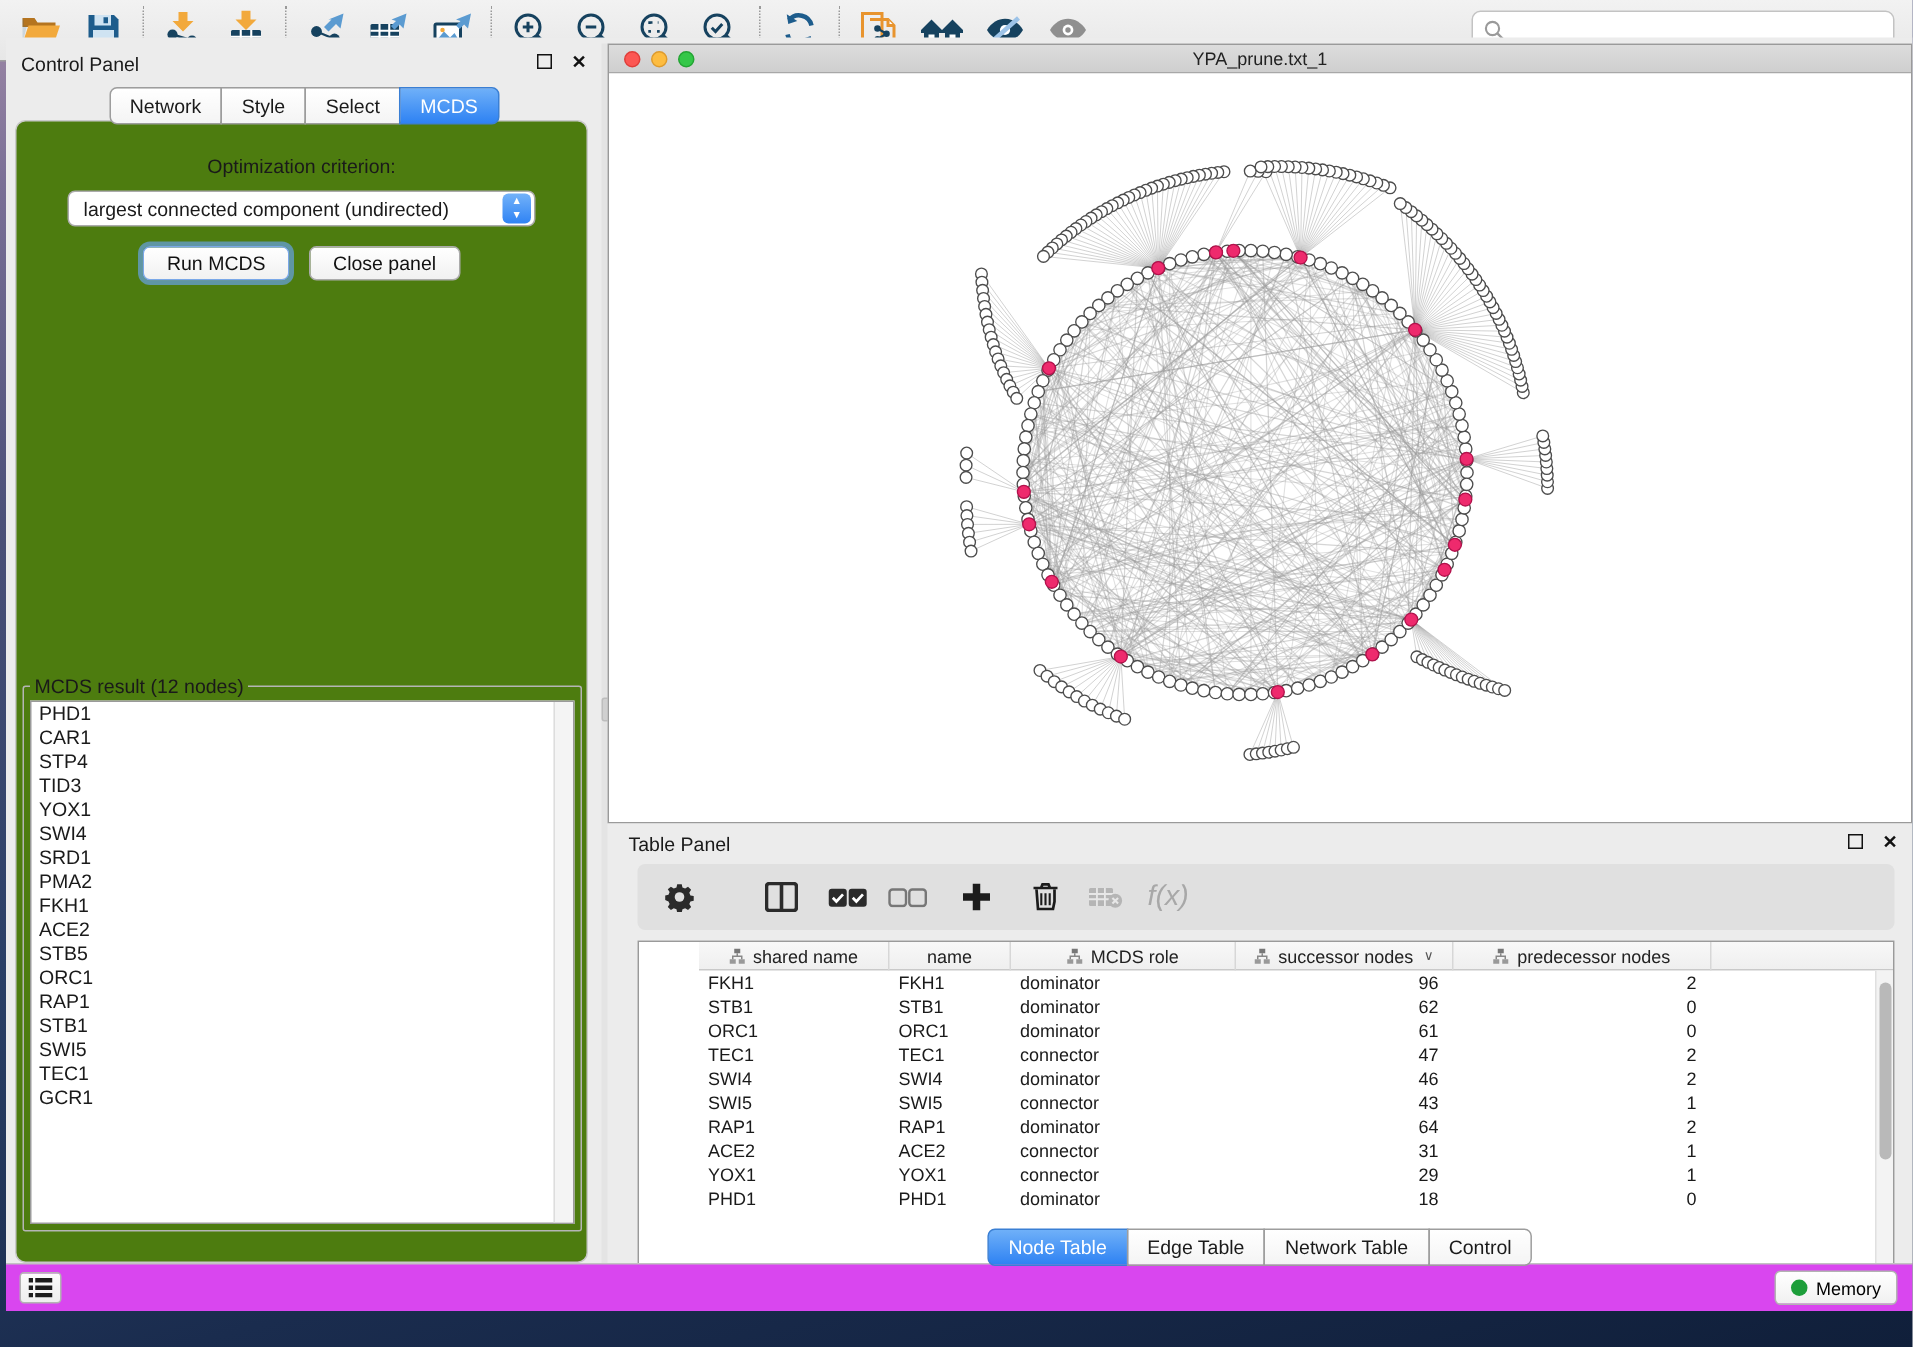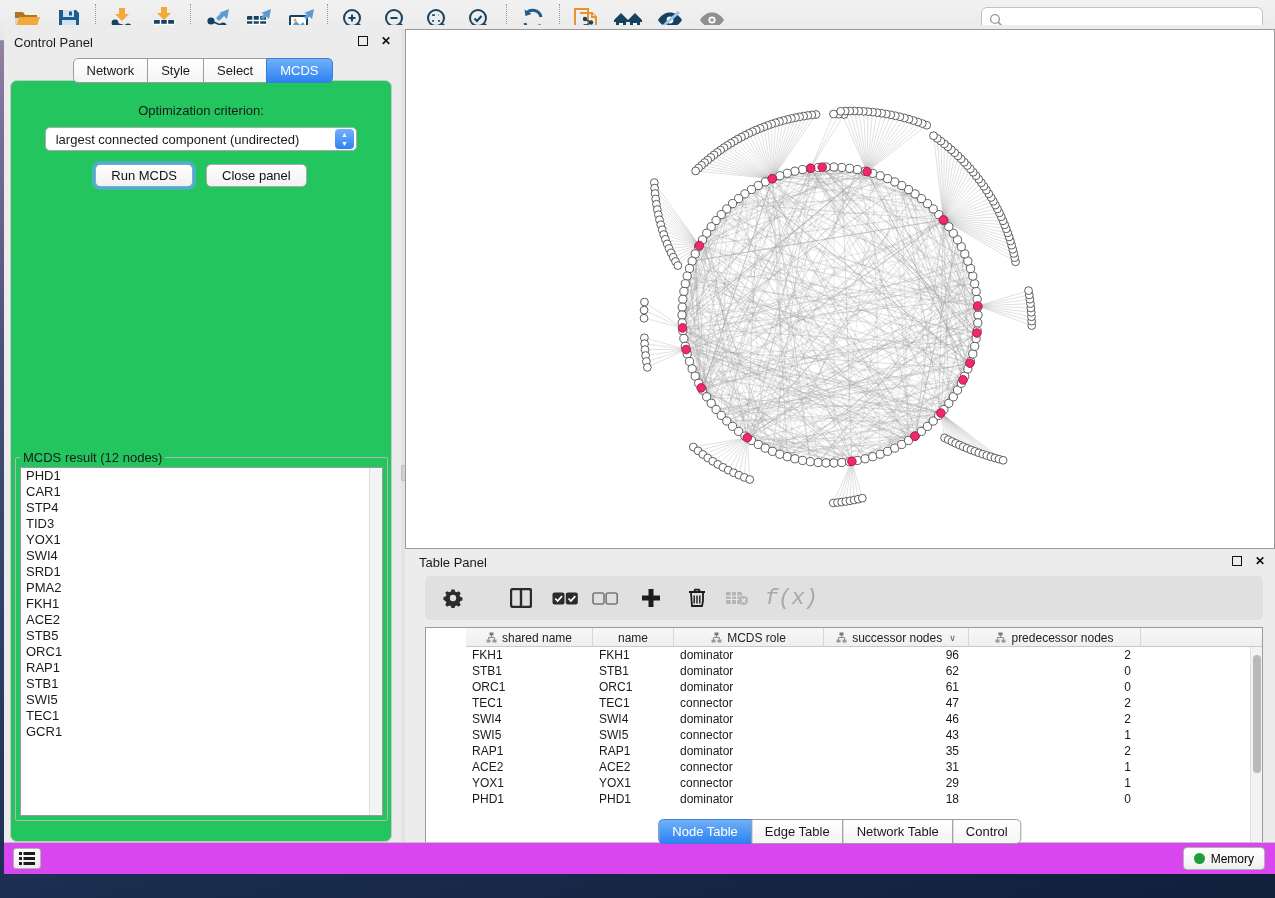--- a/index.html
+++ b/index.html
@@ -31,21 +31,21 @@
   .float-btn,.close-btn { width:14px; height:14px; border:none; background:transparent; cursor:pointer;
     font-size:12px; line-height:14px; color:#111; font-weight:bold; padding:0; }
   .float-btn span { display:block; width:10px; height:10px; border:1.6px solid #111; margin:1px auto; }
   .seg-tabs { position:absolute; top:29px; left:50%; transform:translateX(-50%); display:flex; z-index:3; }
   .seg-tab { padding:4px 13px; font-size:13px; background:linear-gradient(#ffffff,#f4f4f4);
     border:1px solid #9d9d9d; margin-left:-1px; color:#1a1a1a; cursor:pointer; white-space:nowrap; }
   .seg-tab:first-child { border-radius:5px 0 0 5px; margin-left:0; }
   .seg-tab:last-child { border-radius:0 5px 5px 0; }
   .seg-tab.selected { background:linear-gradient(#6fb0f8,#2e82f3); color:#fff; border-color:#3a7fd4; }
   .cp-content { position:absolute; left:6px; top:51px; width:382px; height:762px;
-    background:#22c55e; border:1px solid #c9c9c9; border-radius:7px; }
+    background:#4d7c0f; border:1px solid #c9c9c9; border-radius:7px; }
   .opt-label { text-align:center; margin-top:22px; font-size:13px; }
   .opt-select { width:312px; height:24px; margin:9px auto 0 auto; background:#fff;
     border:1px solid #ababab; border-radius:5px; display:flex; align-items:center; cursor:pointer; position:relative;gap:32px; }
   .opt-select .sel-text { flex:1; text-align:center; font-size:13px; padding-left:6px; white-space:nowrap; }
   .stepper { width:19px; height:20px; margin-right:2px; border-radius:4px;
     background:linear-gradient(#73b2f9,#2f83f4); color:#fff; font-size:7px; line-height:9px;
     display:flex; flex-direction:column; align-items:center; justify-content:center; }
   .btn-row { display:flex; justify-content:center; gap:13px; margin-top:13px; }
   .mac-btn { padding:3px 15px; font-size:13px; background:linear-gradient(#ffffff,#f1f1f1);
     border:1px solid #ababab; border-radius:5px; cursor:pointer; color:#111; }
@@ -74,21 +74,21 @@
   .net-canvas { position:absolute; left:0; top:19px; width:868px; height:499px; background:#fff; }
 
   
   .table-panel { position:absolute; left:401px; top:524px; width:870px; height:293px; background:#ececec; }
   .tp-header { position:relative; height:27px; }
   .tp-toolbar { position:absolute; left:20px; right:12px; top:27px; height:44px;
     background:#e0e0e0; border-radius:5px; display:flex; align-items:center; padding-left:10px; gap:4px; }
   .tp-btn { width:36px; height:36px; border:none; background:transparent; display:flex;
     align-items:center; justify-content:center; cursor:pointer; font-size:19px; color:#2b2b2b; }
   .tp-btn.disabled { color:#aaa; cursor:default; }
-  .fx-label { font-family:Liberation Mono, monospace; font-style:italic; font-size:22px; color:#a8a8a8; }
+  .fx-label { font-family:Liberation Sans, sans-serif; font-style:italic; font-size:19px; color:#a8a8a8; }
   .node-table { position:absolute; left:20px; right:12px; top:78px; height:243px;
     background:#fff; border:1px solid #9a9a9a; overflow:hidden;padding-left:40px; }
   .nt-grid { display:grid; grid-template-columns:127px 81px 150px 145px 172px 1fr; }
   .nt-headrow { background:linear-gradient(#f8f8f8,#efefef); border-bottom:1px solid #c9c9c9; height:19px; }
   .nt-hcell { font-size:12px; color:#222; display:flex; align-items:center; justify-content:center;
     gap:5px; border-right:1px solid #d7d7d7; height:19px; cursor:pointer; position:relative; }
   .nt-hcell:last-child { border-right:none; }
   .nt-row { height:16px; }
   .nt-cell { font-size:12px; line-height:16px; padding:0 6px; white-space:nowrap; overflow:hidden; }
   .nt-cell.num { text-align:right; padding-right:10px; }
@@ -315,20 +315,28 @@
           </div>
       </fieldset>
     </div>
   </div>
 
   <div class="v-gutter">
     <div class="grip"></div>
   </div>
 
   <div class="network-panel">
+    <div class="net-titlebar">
+      <div class="traffic">
+        <span style="background:#fc5753;border:1px solid #df3e3a"></span>
+        <span style="background:#fdbc40;border:1px solid #de9b2d"></span>
+        <span style="background:#34c748;border:1px solid #23a433"></span>
+      </div>
+      <div class="net-title">YPA_prune.txt_1</div>
+    </div>
     <div class="net-canvas">
       <svg width="868" height="499" viewBox="0 0 868 499">
           <g>
             <line x1="300.66953997578776" y1="347.8144096734566" x2="286.1622457370539" y2="212.10423486258227" stroke="#9b9b9b" stroke-opacity="0.32" stroke-width="0.7"></line>
             <line x1="509.0685367117321" y1="387.1088108344091" x2="352.2864711907677" y2="395.46493651073024" stroke="#9b9b9b" stroke-opacity="0.32" stroke-width="0.7"></line>
             <line x1="495.71352880923223" y1="136.53506348926973" x2="277.88428350124104" y2="289.54139741082264" stroke="#9b9b9b" stroke-opacity="0.32" stroke-width="0.7"></line>
             <line x1="404.35662196200917" y1="119.30938101140694" x2="315.253425672266" y2="366.39015176790315" stroke="#9b9b9b" stroke-opacity="0.32" stroke-width="0.7"></line>
             <line x1="521.4596841016257" y1="377.38047393870846" x2="279.34429830695575" y2="234.71537170281553" stroke="#9b9b9b" stroke-opacity="0.32" stroke-width="0.7"></line>
             <line x1="427.93983717279065" y1="118.05244955372902" x2="532.7465743277339" y2="366.39015176790326" stroke="#9b9b9b" stroke-opacity="0.32" stroke-width="0.7"></line>
             <line x1="412.1916563781437" y1="413.528177040551" x2="373.7926478145315" y2="126.77636053268708" stroke="#9b9b9b" stroke-opacity="0.32" stroke-width="0.7"></line>
@@ -1415,21 +1423,21 @@
             <div class="nt-cell">SWI5</div>
             <div class="nt-cell">connector</div>
             <div class="nt-cell num">43</div>
             <div class="nt-cell num">1</div>
             <div class="nt-cell"></div>
           </div>
           <div class="nt-grid nt-row">
             <div class="nt-cell">RAP1</div>
             <div class="nt-cell">RAP1</div>
             <div class="nt-cell">dominator</div>
-            <div class="nt-cell num">35</div>
+            <div class="nt-cell num">64</div>
             <div class="nt-cell num">2</div>
             <div class="nt-cell"></div>
           </div>
           <div class="nt-grid nt-row">
             <div class="nt-cell">ACE2</div>
             <div class="nt-cell">ACE2</div>
             <div class="nt-cell">connector</div>
             <div class="nt-cell num">31</div>
             <div class="nt-cell num">1</div>
             <div class="nt-cell"></div>

